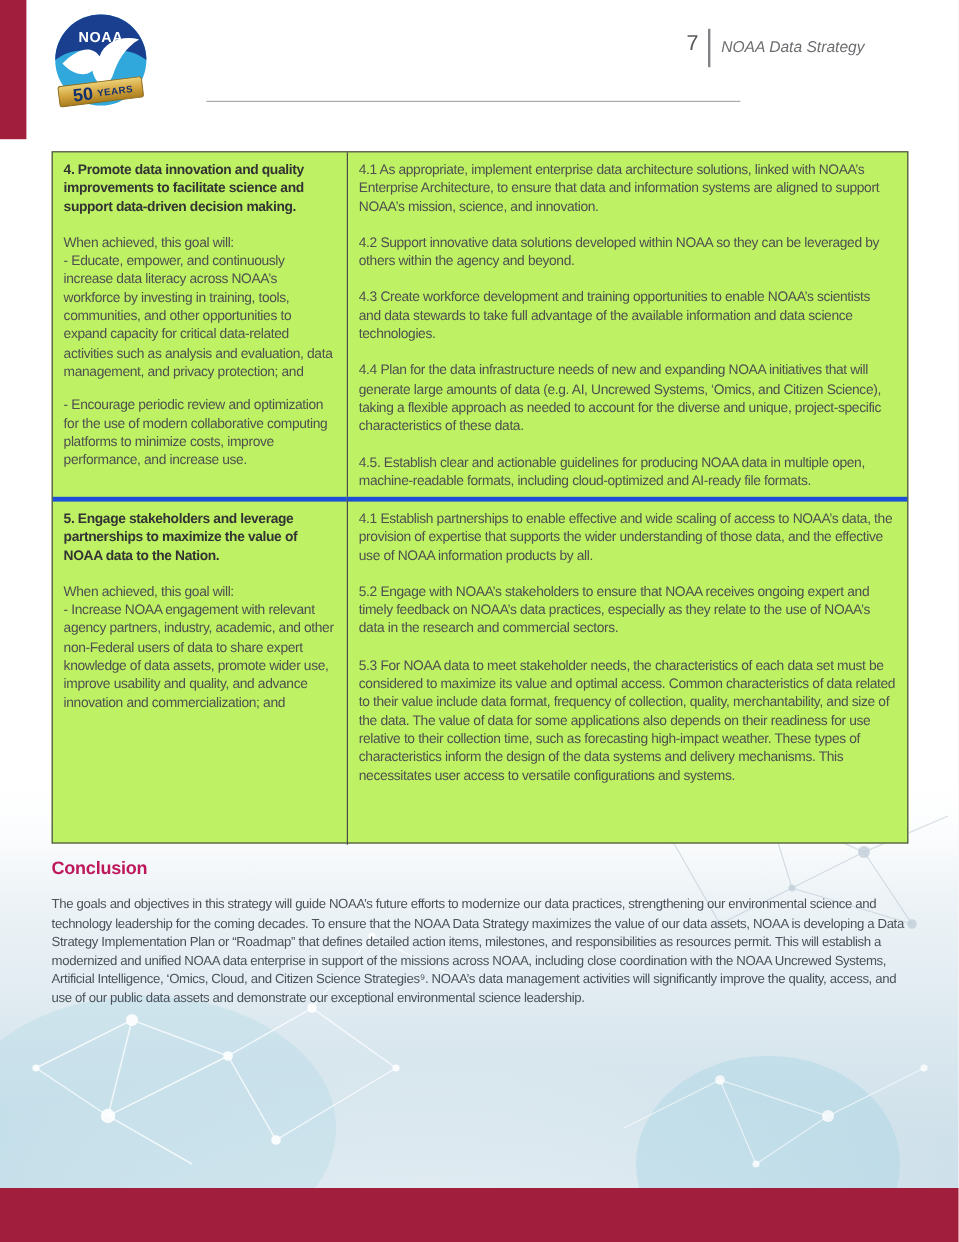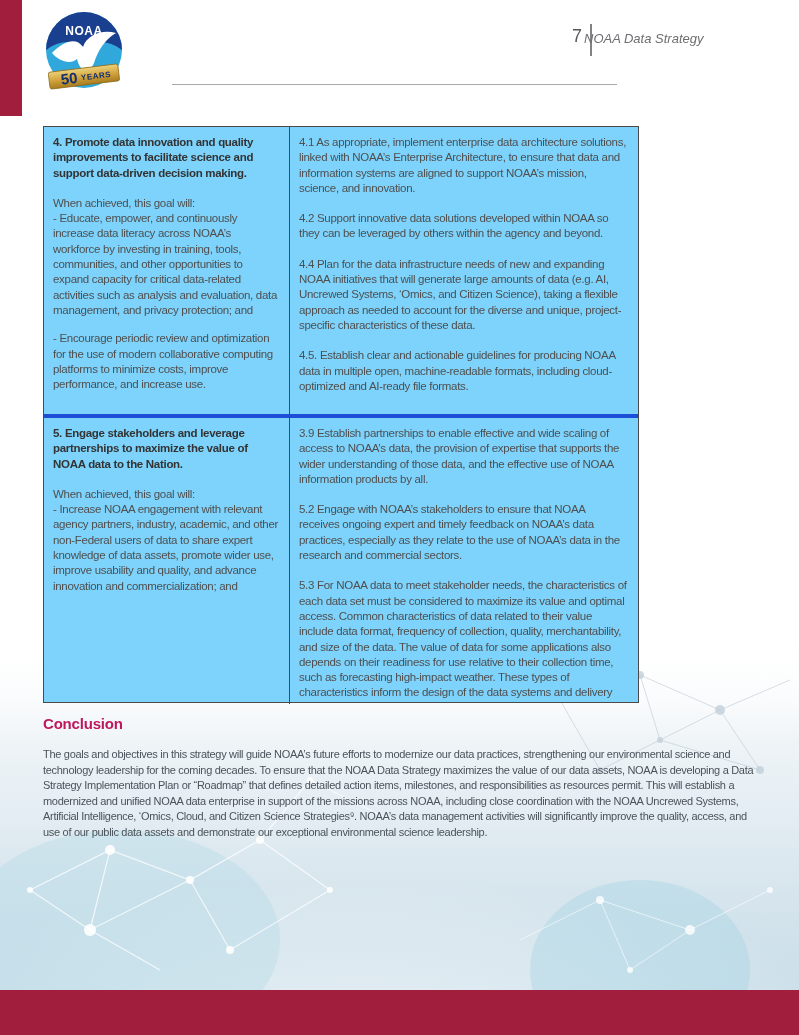--- a/index.html
+++ b/index.html
@@ -18,37 +18,37 @@
   .logo { position:absolute; left:44px; top:6px; width:80px; height:100px; }
   .page-number {
     position:absolute; left:558px; top:26px; width:24px;
     font-size:18px; color:#58595b; text-align:right;
   }
   .header-divider {
     position:absolute; left:590px; top:24px; width:2px; height:32px;
     background:#808285;
   }
   .doc-title {
-    position:absolute; left:584px; top:31px;
+    position:absolute; left:601px; top:31px;
     font-size:13px; font-style:italic; color:#6d6e71; letter-spacing:0;
     white-space:nowrap;
   }
   .header-rule {
     position:absolute; left:172px; top:84px; width:445px; height:1px;
     background:#a7a9ac;
   }
 
   
   .goals-table {
-    position:absolute; left:43px; top:126px; width:596px; height:577px;
+    position:absolute; left:43px; top:126px; width:714px; height:577px;
     display:grid;
     grid-template-columns:245px 1fr;
     grid-template-rows:287px 290px;
     border:1px solid #4a4a4a;
-    background:#7dd3fc;
+    background:#bef264;
     z-index:2;
   }
   .cell {
     padding:8px 10px 6px 9px; overflow:hidden;
     font-size:11.5px; line-height:15.3px; letter-spacing:-0.3px;
     color:#4f4f4f;
   }
   .cell.col2 { border-left:1px solid #4a4a4a; }
   .cell.row2 { border-top:4px solid #1d4ed8; }
   .goal-heading {
@@ -180,32 +180,33 @@
     <div class="cell col1 row1">
       <p class="goal-heading">4.  Promote data innovation and quality improvements to facilitate science and support data-driven decision making.</p>
       <p class="goal-intro">When achieved, this goal will:</p>
       <p class="goal-bullet">- Educate, empower, and continuously increase data literacy across NOAA’s workforce by investing in training, tools, communities, and other opportunities to expand capacity for critical data-related activities such as analysis and evaluation, data management, and privacy protection; and</p>
       <p class="goal-bullet">- Encourage periodic review and optimization for the use of modern collaborative computing platforms to minimize costs, improve performance, and increase use.</p>
     </div>
 
     <div class="cell col2 row1">
       <p class="objective">4.1 As appropriate, implement enterprise data architecture solutions, linked with NOAA’s Enterprise Architecture, to ensure that data and information systems are aligned to support NOAA’s mission, science, and innovation.</p>
       <p class="objective">4.2 Support innovative data solutions developed within NOAA so they can be leveraged by others within the agency and beyond.</p>
+      <p class="objective">4.3 Create workforce development and training opportunities to enable NOAA’s scientists and data stewards to take full advantage of the available information and data science technologies.</p>
       <p class="objective">4.4 Plan for the data infrastructure needs of new and expanding NOAA initiatives that will generate large amounts of data (e.g. AI, Uncrewed Systems, ‘Omics, and Citizen Science), taking a flexible approach as needed to account for the diverse and unique, project-specific characteristics of these data.</p>
       <p class="objective">4.5. Establish clear and actionable guidelines for producing NOAA data in multiple open, machine-readable formats, including cloud-optimized and AI-ready file formats.</p>
     </div>
 
     <div class="cell col1 row2">
       <p class="goal-heading">5.  Engage stakeholders and leverage partnerships to maximize the value of NOAA data to the Nation.</p>
       <p class="goal-intro">When achieved, this goal will:</p>
       <p class="goal-bullet">- Increase NOAA engagement with relevant agency partners, industry, academic, and other non-Federal users of data to share expert knowledge of data assets, promote wider use, improve usability and quality, and advance innovation and commercialization; and</p>
     </div>
 
     <div class="cell col2 row2">
-      <p class="objective">3.9 Establish partnerships to enable effective and wide scaling of access to NOAA’s data, the provision of expertise that supports the wider understanding of those data, and the effective use of NOAA information products by all.</p>
+      <p class="objective">4.1 Establish partnerships to enable effective and wide scaling of access to NOAA’s data, the provision of expertise that supports the wider understanding of those data, and the effective use of NOAA information products by all.</p>
       <p class="objective">5.2 Engage with NOAA’s stakeholders to ensure that NOAA receives ongoing expert and timely feedback on NOAA’s data practices, especially as they relate to the use of NOAA’s data in the research and commercial sectors.</p>
       <p class="objective">5.3 For NOAA data to meet stakeholder needs, the characteristics of each data set must be considered to maximize its value and optimal access. Common characteristics of data related to their value include data format, frequency of collection, quality, merchantability, and size of the data. The value of data for some applications also depends on their readiness for use relative to their collection time, such as forecasting high-impact weather. These types of characteristics inform the design of the data systems and delivery mechanisms. This necessitates user access to versatile configurations and systems.</p>
     </div>
 
   </div>
 
   <div class="conclusion-heading">Conclusion</div>
   <div class="conclusion-paragraph">The goals and objectives in this strategy will guide NOAA’s future efforts to modernize our data practices, strengthening our environmental science and technology leadership for the coming decades. To ensure that the NOAA Data Strategy maximizes the value of our data assets, NOAA is developing a Data Strategy Implementation Plan or “Roadmap” that defines detailed action items, milestones, and responsibilities as resources permit. This will establish a modernized and unified NOAA data enterprise in support of the missions across NOAA, including close coordination with the NOAA Uncrewed Systems, Artificial Intelligence, ‘Omics, Cloud, and Citizen Science Strategies⁹. NOAA’s data management activities will significantly improve the quality, access, and use of our public data assets and demonstrate our exceptional environmental science leadership.</div>
 
   <div class="footer-bar"></div>

